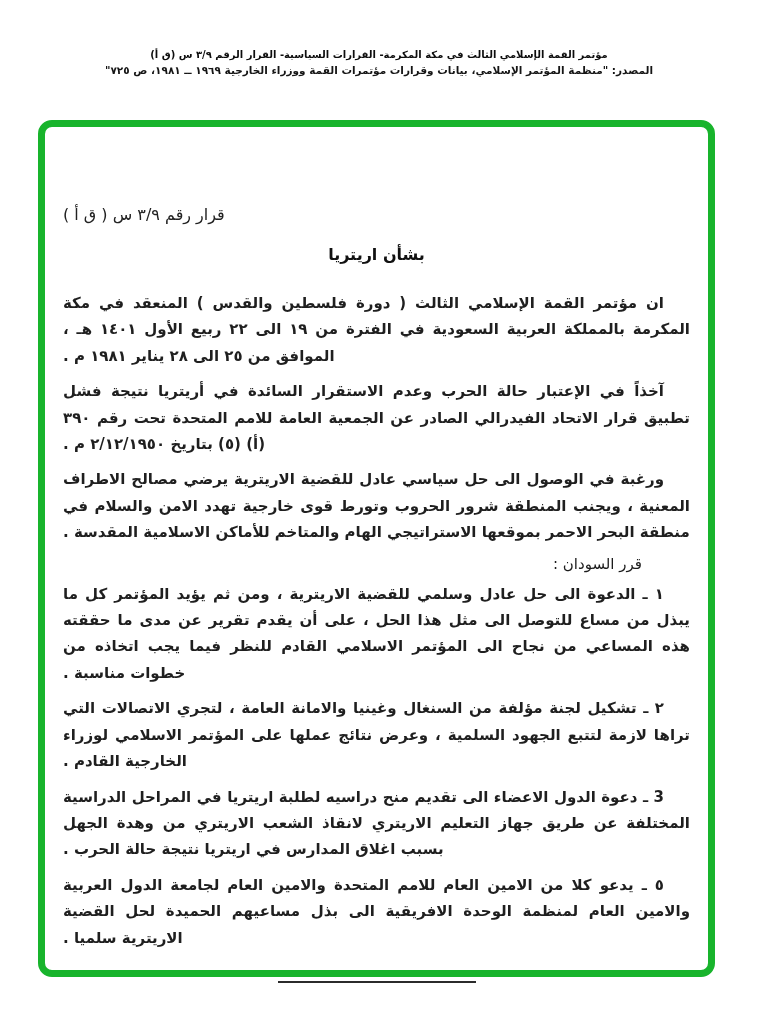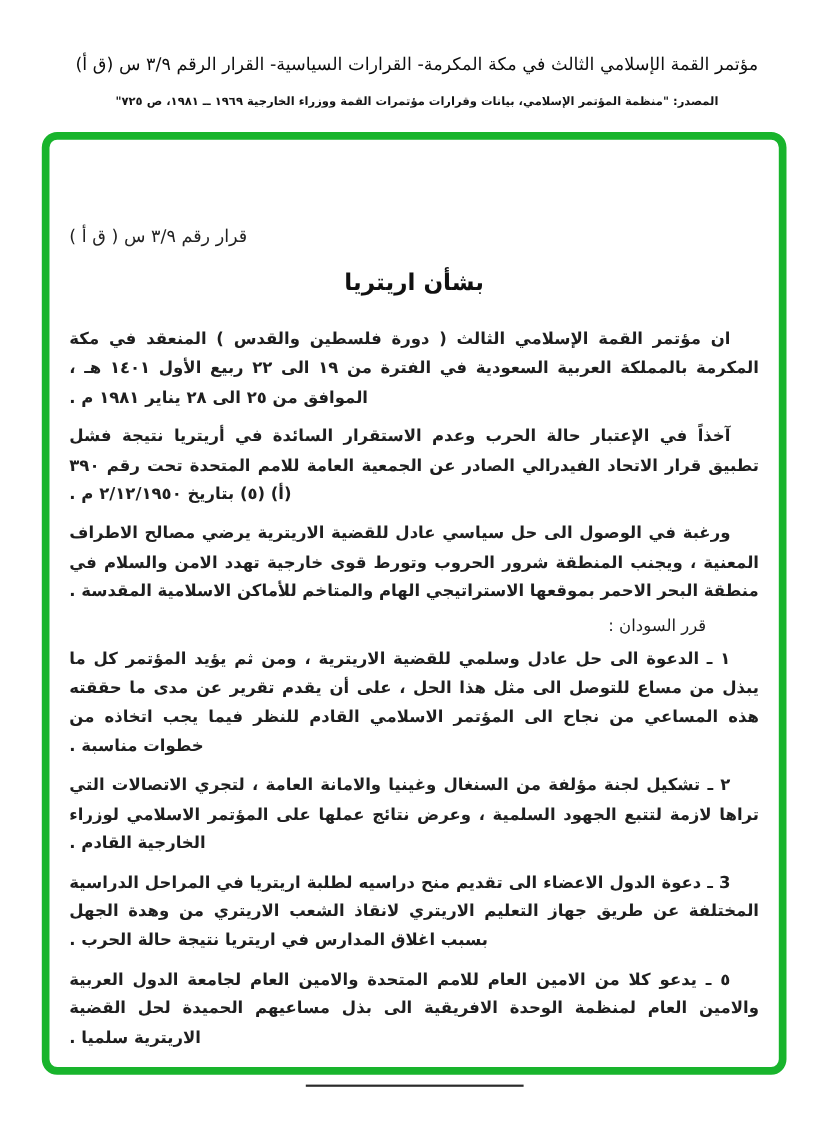--- a/index.html
+++ b/index.html
@@ -21,24 +21,24 @@
   
   .top-header {
     position: absolute;
     top: 48px;
     left: 0;
     width: 100%;
     text-align: center;
     color: #0d0d0d;
   }
   .top-header .line1 {
-    font-size: 16px;
-    font-weight: normal;
+    font-size: 10px;
+    font-weight: bold;
     letter-spacing: 0.2px;
-    margin: 0 30px 15px 30px;
+    margin: 0 30px 1px 30px;
     line-height: 1.4;
   }
   .top-header .line2 {
     font-size: 10.5px;
     font-weight: bold;
     color: #151515;
     margin: 0 40px;
     line-height: 1.4;
   }
   
@@ -63,21 +63,21 @@
   }
   .doc-title {
     text-align: left;
     font-size: 16px;
     font-weight: 500;
     color: #222;
     margin: 0 0 21px 0;
   }
   .doc-subtitle {
     text-align: center;
-    font-size: 21px;
+    font-size: 16px;
     font-weight: bold;
     color: #111;
     margin: 0 0 26px 0;
   }
   .para {
     font-size: 15px;
     line-height: 26.4px;
     text-align: justify;
     text-align-last: left;
     text-indent: 26px;

